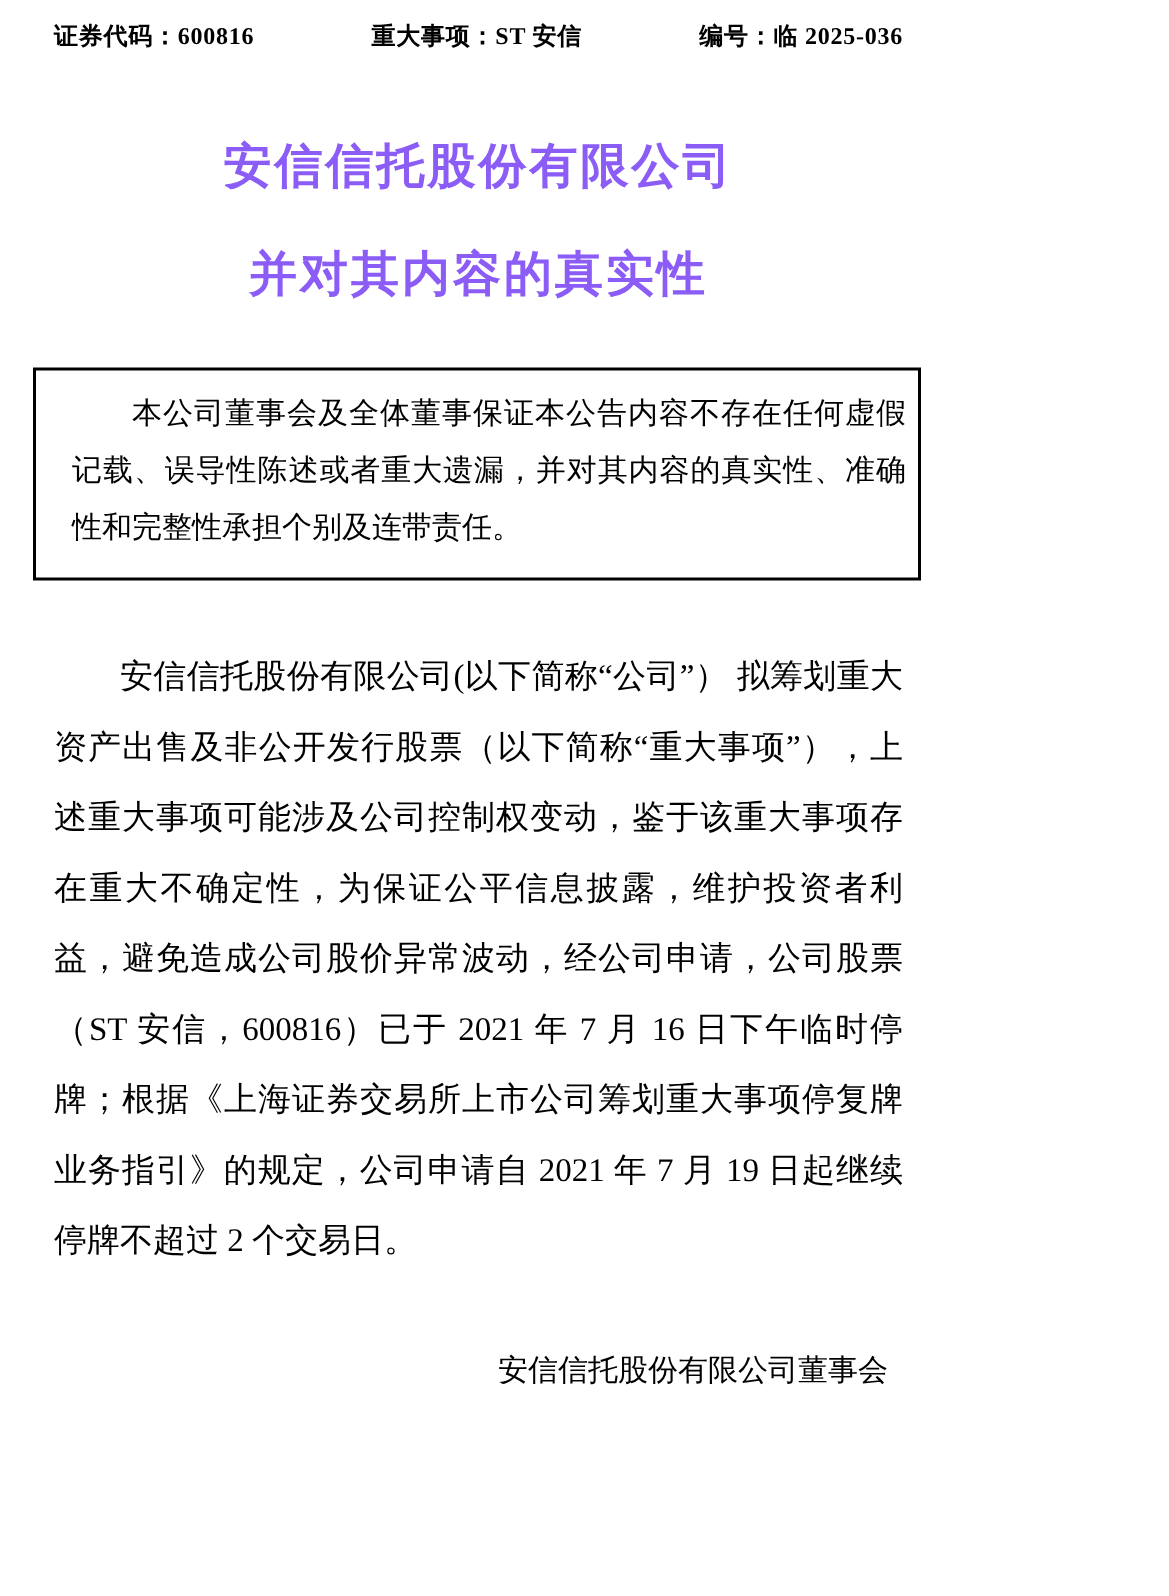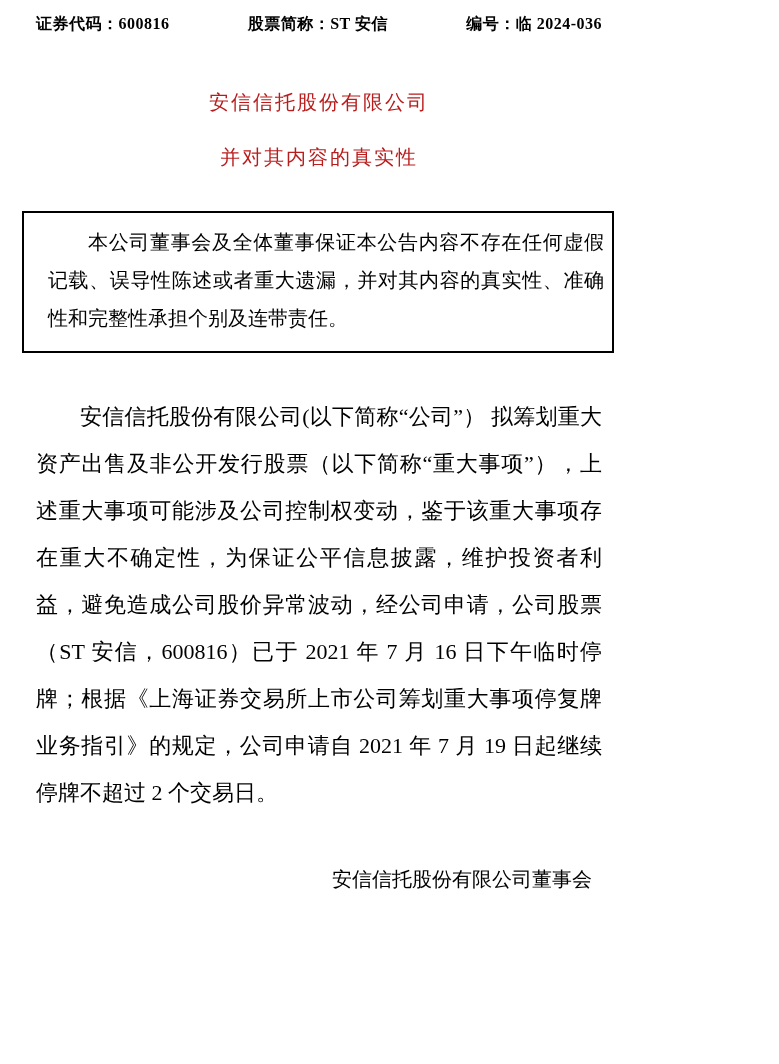--- a/index.html
+++ b/index.html
@@ -23,24 +23,24 @@
     justify-content: space-between;
     align-items: baseline;
     font-size: 16px;
     font-weight: bold;
     letter-spacing: 0.5px;
   }
   .title-block {
     text-align: center;
   }
   .doc-title {
-    color: #b91c1c;
+    color: #8b5cf6;
     font-family: "Liberation Sans", "DejaVu Sans", sans-serif;
-    font-weight: normal;
-    font-size: 20px;
+    font-weight: bold;
+    font-size: 32px;
     letter-spacing: 2px;
     margin: 0;
   }
   .doc-title.line1 { margin-top: 54px; }
   .doc-title.line2 { margin-top: 28px; }
   .disclaimer-box {
     border: 2px solid #000000;
     margin: 40px -12px 0 -14px;
     padding: 10px 8px 14px 24px;
     font-size: 20px;
@@ -70,22 +70,22 @@
     padding-right: 10px;
   }
 </style>
 </head>
 <body>
 
 <div class="page">
 
   <div class="doc-header">
     <span>证券代码：600816</span>
-    <span>股票简称：ST 安信</span>
-    <span>编号：临 2024-036</span>
+    <span>重大事项：ST 安信</span>
+    <span>编号：临 2025-036</span>
   </div>
 
   <div class="title-block">
     <div class="doc-title line1">安信信托股份有限公司</div>
     <div class="doc-title line2">并对其内容的真实性</div>
   </div>
 
   <div class="disclaimer-box">
     <span>本公司董事会及全体董事保证本公告内容不存在任何虚假记载、误导性陈述或者重大遗漏，并对其内容的真实性、准确性和完整性承担个别及连带责任。</span>
   </div>

